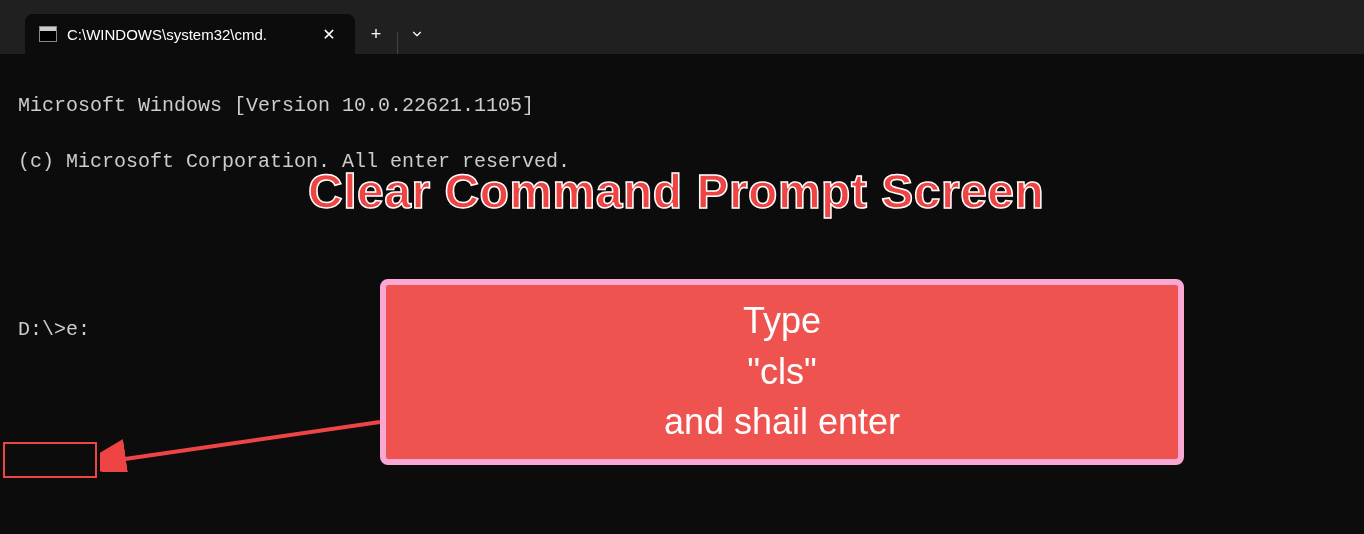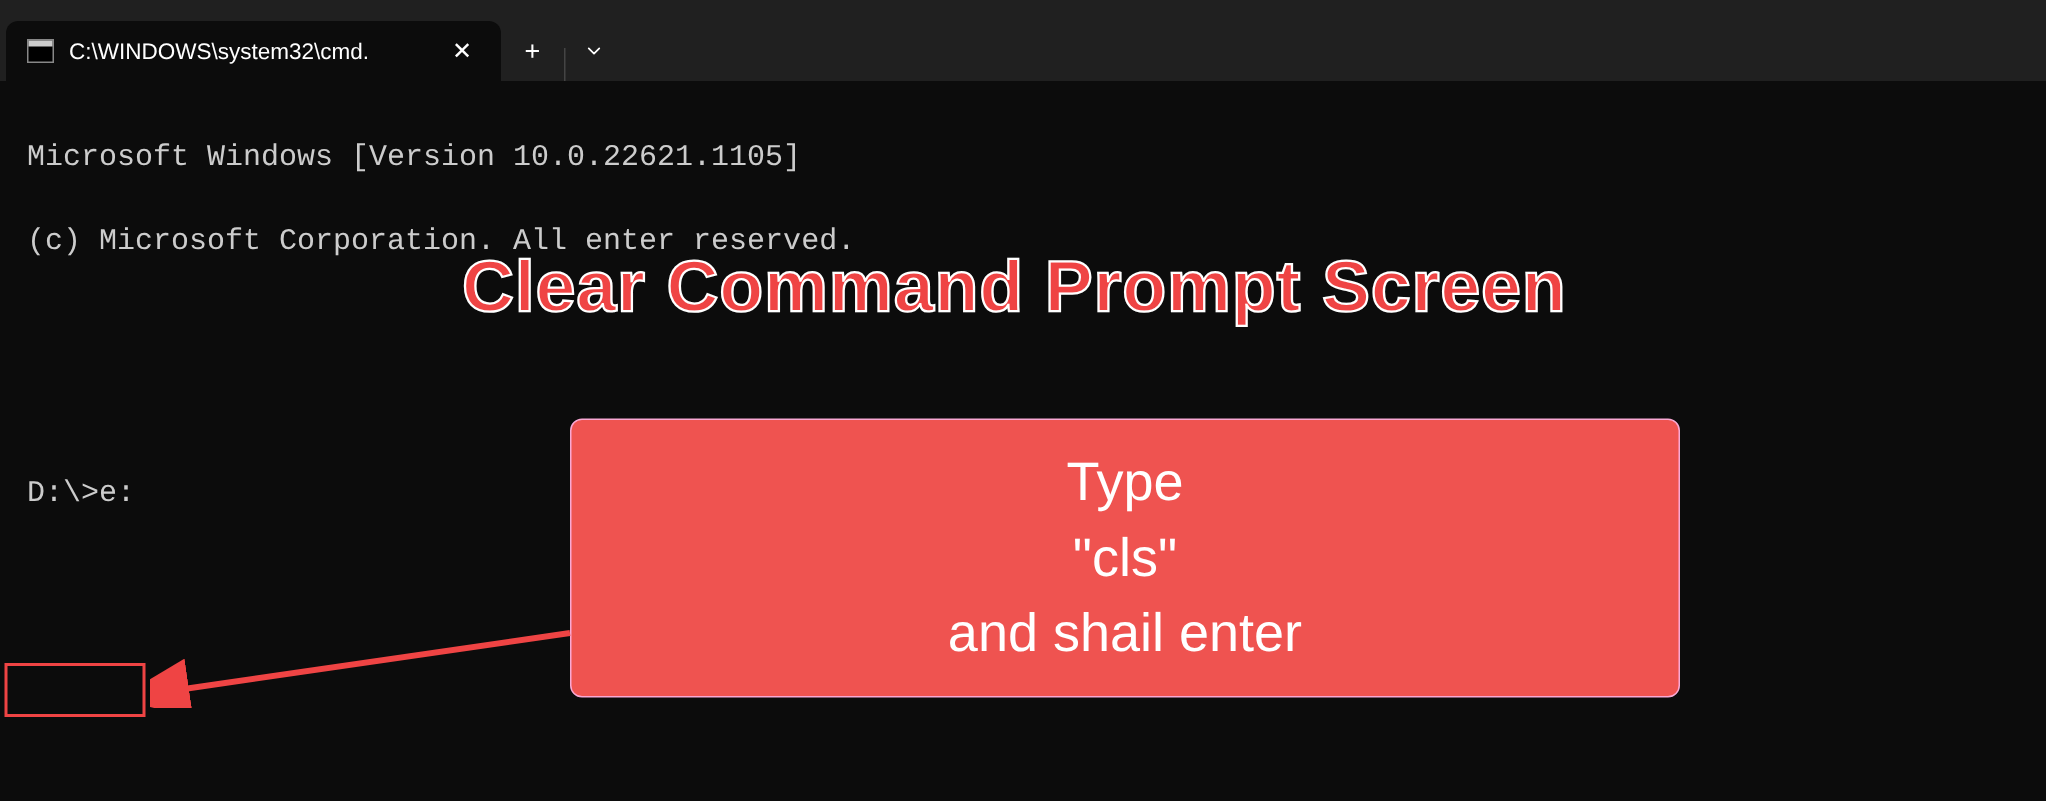--- a/index.html
+++ b/index.html
@@ -13,21 +13,21 @@
       background: #0c0c0c;
       font-family: Consolas, "Courier New", monospace;
       overflow: hidden;
       position: relative;
     }
     .titlebar {
       height: 54px;
       background: #202020;
       display: flex;
       align-items: flex-end;
-      padding-left: 4px;
+      padding-left: 25px;
     }
     .tab {
       display: flex;
       align-items: center;
       background: #0c0c0c;
       height: 40px;
       padding: 0 14px;
       border-radius: 8px 8px 0 0;
       min-width: 330px;
       position: relative;
@@ -121,25 +121,25 @@
       font-weight: 700;
       color: #ef4444;
       -webkit-text-stroke: 1.5px #fff;
       letter-spacing: 0.5px;
       margin-top: 16px;
     }
     .annotation-box {
       position: absolute;
       top: 279px;
       left: 380px;
-      width: 740px;
+      width: 804px;
       height: 186px;
       background: #ef5350;
       border-radius: 8px;
-      border: 1px solid #f9a8d4;
+      border: 6px solid #f9a8d4;
       display: flex;
       flex-direction: column;
       align-items: center;
       justify-content: center;
       font-family: Arial, "Segoe UI", sans-serif;
       color: #fff;
       font-size: 36px;
       line-height: 1.4;
     }
     .highlight-box {

